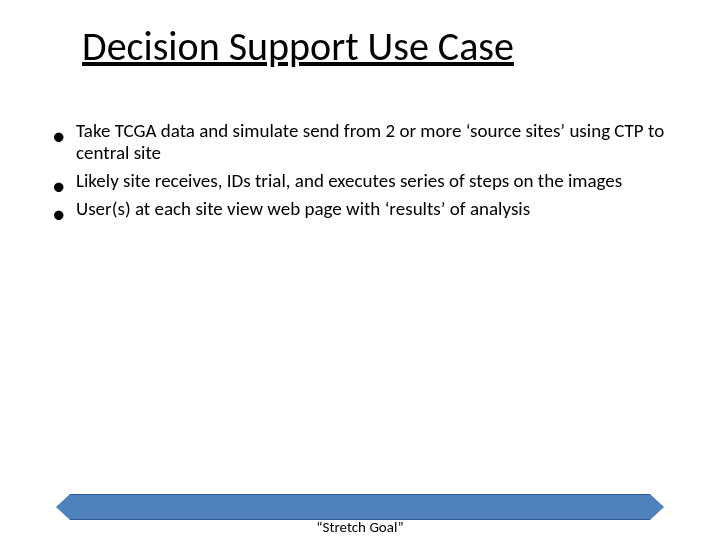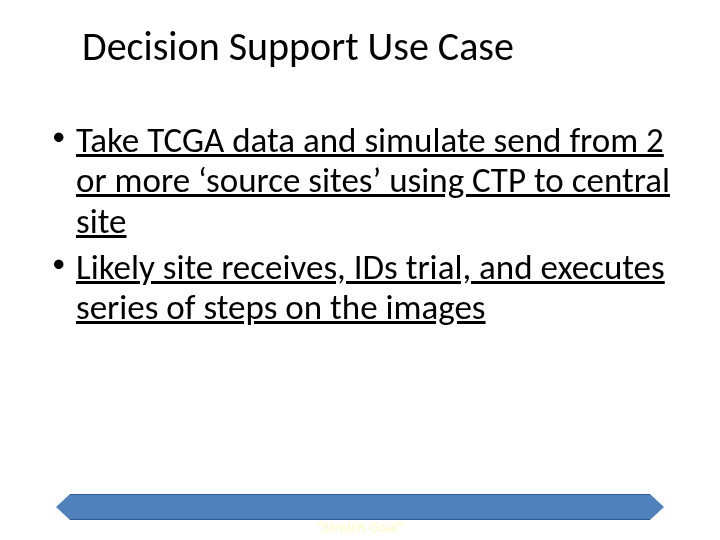--- a/index.html
+++ b/index.html
@@ -20,39 +20,39 @@
   }
   .title {
     position: absolute;
     top: 22px;
     left: 0;
     width: 596px;
     text-align: center;
     font-size: 40px;
     font-weight: 400;
     letter-spacing: 0px;
+    text-decoration: underline;
   }
   .body {
     position: absolute;
     top: 120px;
     left: 46px;
     width: 630px;
   }
   ul.bullets {
     list-style: none;
     margin: 0;
     padding: 0;
   }
   ul.bullets > li {
     position: relative;
     padding-left: 30px;
-    font-size: 35px;
+    font-size: 19px;
     line-height: 1.15;
     margin: 0 0 6px 0;
-    text-decoration: underline;
   }
   ul.bullets > li::before {
     content: "•";
     position: absolute;
     left: 6px;
     top: 0;
     font-size: 27px;
     line-height: 1.15;
   }
   .banner {
@@ -70,21 +70,21 @@
     bottom: 0;
     background: #4f81bd;
     border-top: 1px solid #2f5a95;
     border-bottom: 1px solid #2f5a95;
     display: flex;
     align-items: center;
     justify-content: center;
   }
   .banner-label {
     font-size: 15px;
-    color: #fef9c3;
+    color: #000000;
     margin-top: 39px;
   }
   .arrow-left, .arrow-right {
     position: absolute;
     top: 0;
     width: 0;
     height: 0;
     border-top: 13px solid transparent;
     border-bottom: 13px solid transparent;
   }
@@ -110,20 +110,21 @@
 <body>
 
 <div class="slide">
 
   <div class="title">Decision Support Use Case</div>
 
   <div class="body">
     <ul class="bullets">
       <li>Take TCGA data and simulate send from 2 or more ‘source sites’ using CTP to central site</li>
       <li>Likely site receives, IDs trial, and executes series of steps on the images</li>
+      <li>User(s) at each site view web page with ‘results’ of analysis</li>
     </ul>
   </div>
 
   <div class="banner">
     <div class="arrow-left"></div>
     <div class="banner-body">
       <span class="banner-label">“Stretch Goal”</span>
     </div>
     <div class="arrow-right"></div>
   </div>

